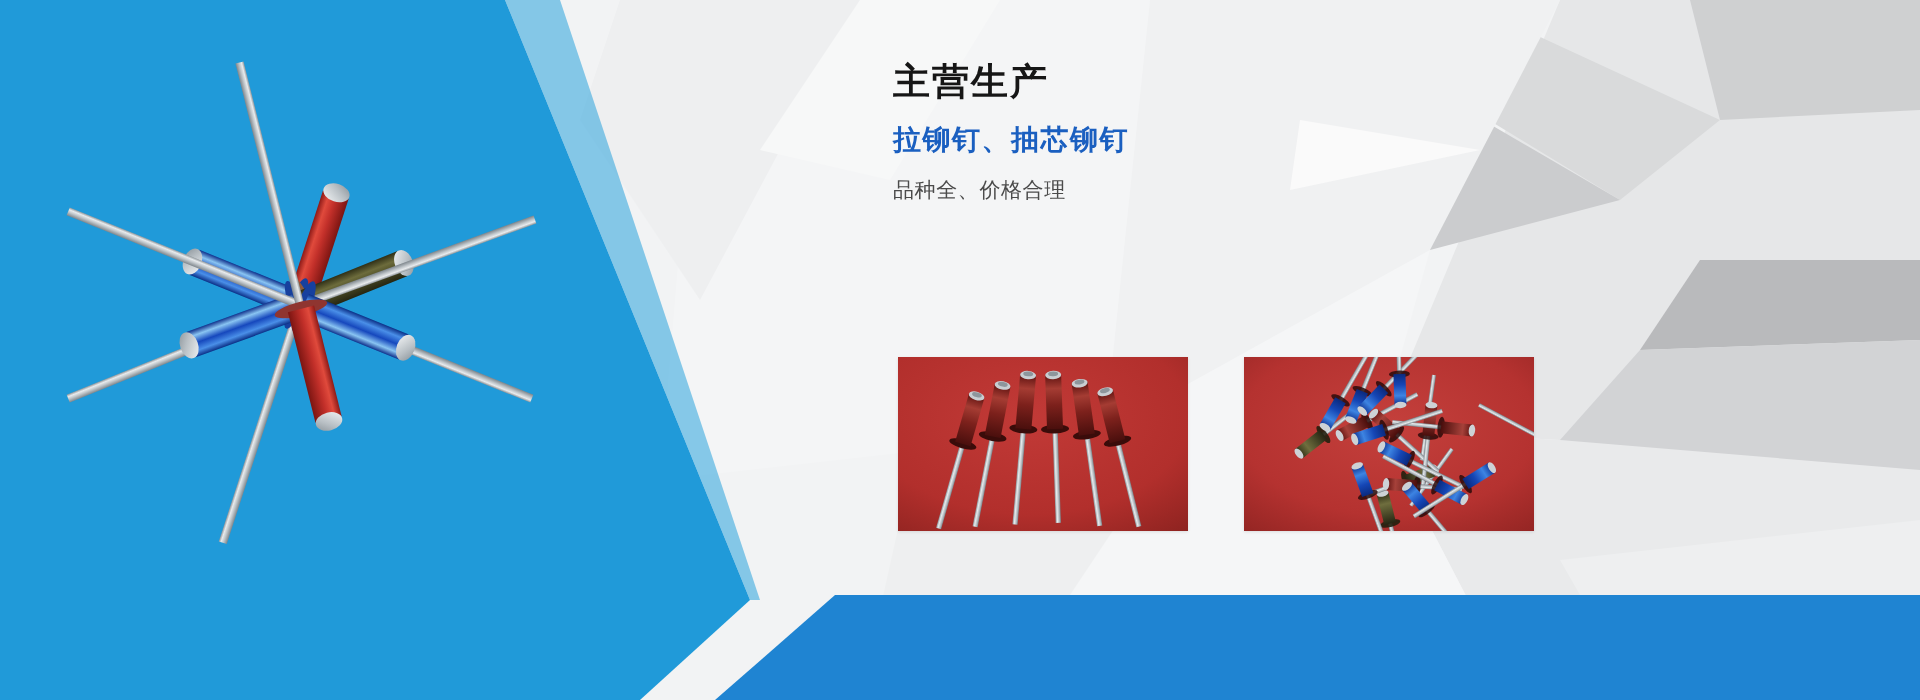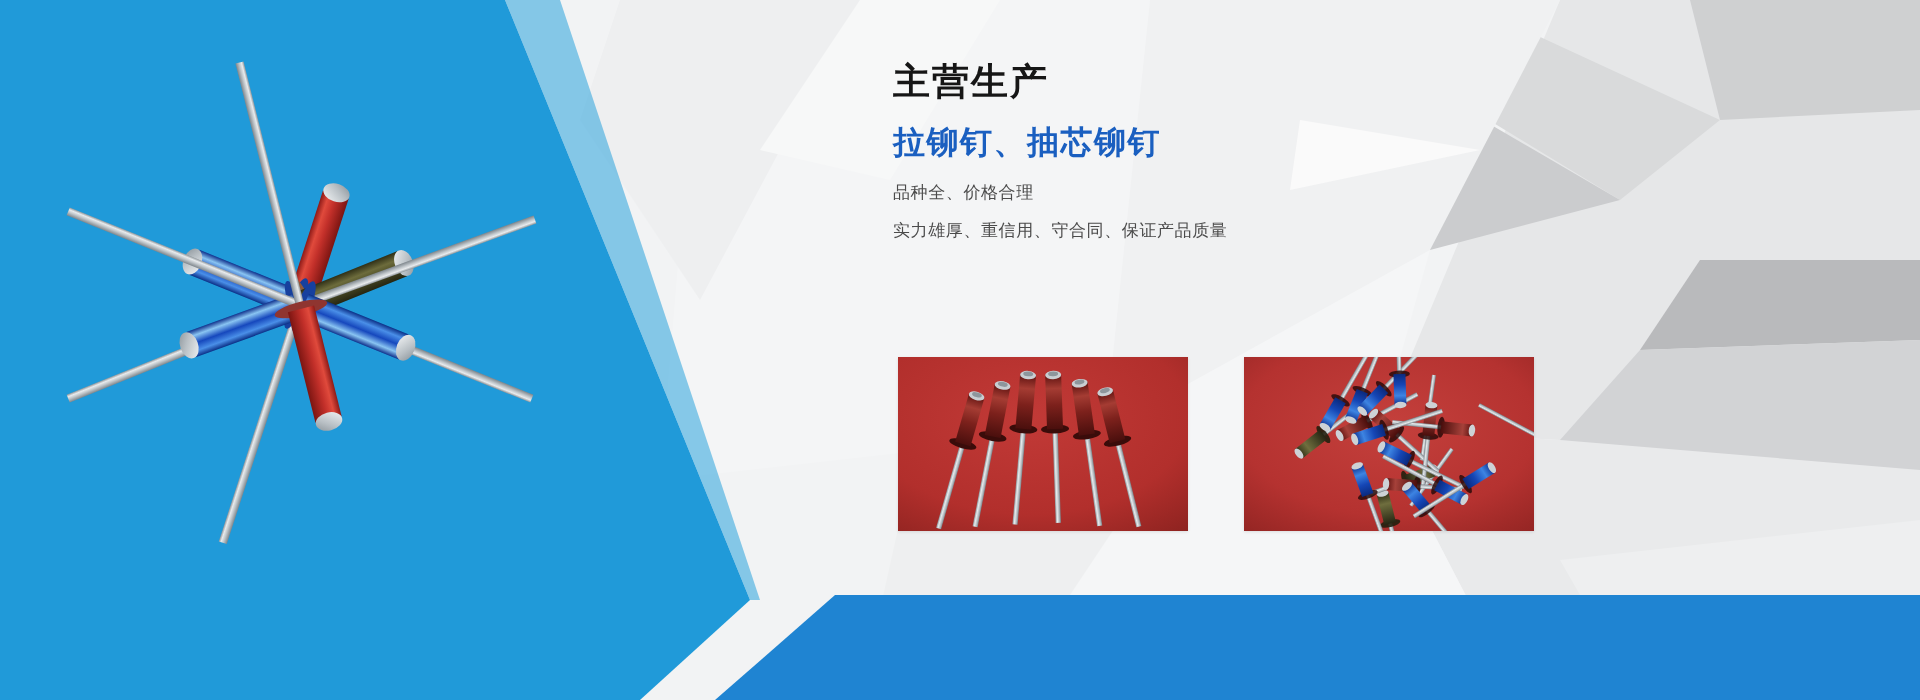--- a/index.html
+++ b/index.html
@@ -37,29 +37,29 @@
   }
   #main-title {
     font-size: 37px;
     font-weight: bold;
     color: #161616;
     letter-spacing: 2px;
     line-height: 1.1;
     margin: 0 0 22px 0;
   }
   #sub-title {
-    font-size: 32px;
+    font-size: 28px;
     font-weight: bold;
     color: #1a5fc0;
     letter-spacing: 1.5px;
     line-height: 1.1;
     margin: 0 0 24px 0;
   }
   .desc-line {
-    font-size: 17px;
+    font-size: 21px;
     color: #4b4b4b;
     line-height: 1;
     margin: 0 0 21px 0;
     letter-spacing: 0.6px;
   }
 
   
   #photo-row {
     position: absolute;
     left: 898px;
@@ -199,21 +199,20 @@
         <rect x="4" y="-13.5" width="114" height="27" fill="url(#gRed)"></rect>
         <ellipse cx="120" cy="0" rx="9" ry="13.5" fill="url(#gCapSteel)"></ellipse>
       </g>
     </g>
   </svg>
 
   <div id="text-block">
     <h1 id="main-title">主营生产</h1>
     <h2 id="sub-title">拉铆钉、抽芯铆钉</h2>
     <p class="desc-line">品种全、价格合理</p>
-    <p class="desc-line">实力雄厚、重信用、守合同、保证产品质量</p>
   </div>
 
   <div id="photo-row">
 
     <div class="photo-card">
       <svg width="290" height="174" viewBox="0 0 290 174">
         <defs>
           <radialGradient id="pBg1" cx="45%" cy="35%" r="85%">
             <stop offset="0%" stop-color="#c23a37"></stop>
             <stop offset="65%" stop-color="#b22f2c"></stop>

